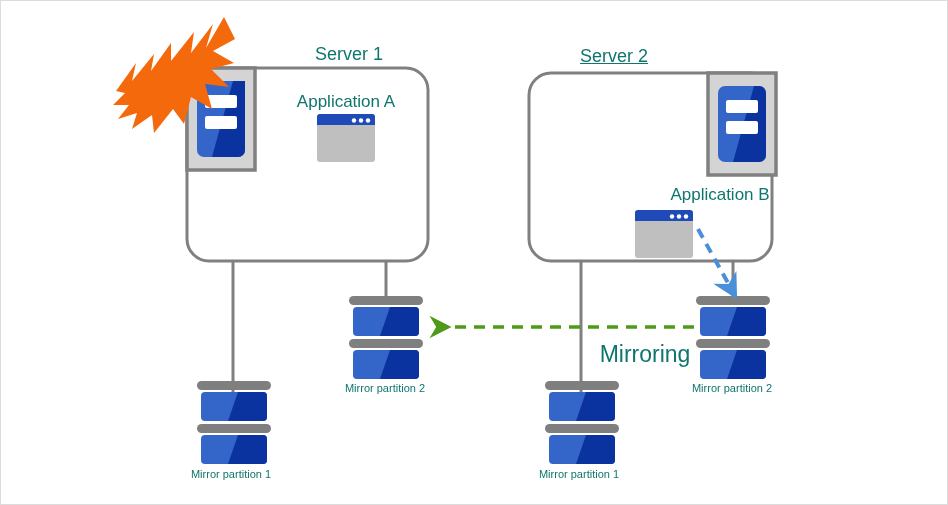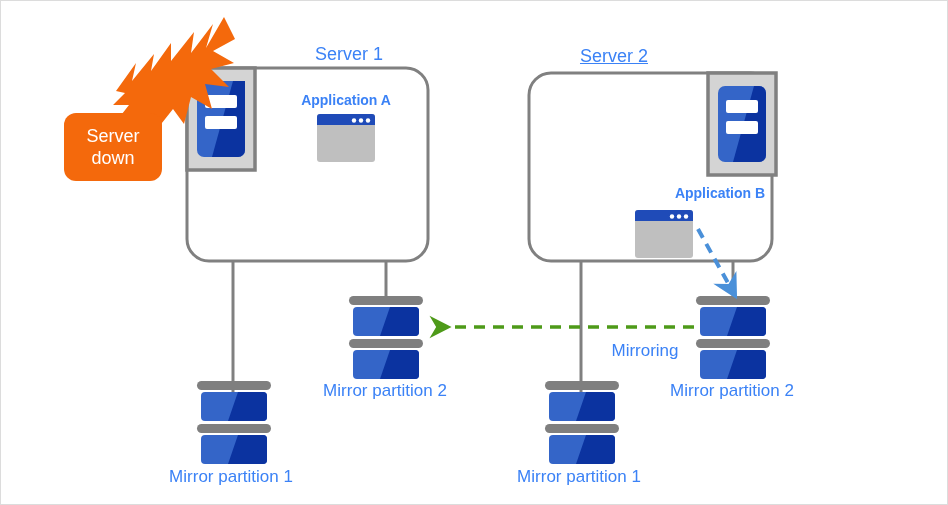--- a/index.html
+++ b/index.html
@@ -19,34 +19,34 @@
   }
   .svg-layer {
     position: absolute;
     left: 0;
     top: 0;
     width: 948px;
     height: 505px;
   }
   .lbl {
     position: absolute;
-    color: #3b82f6;
+    color: #0f766e;
     font-family: "Liberation Sans", sans-serif;
     font-size: 17px;
     white-space: nowrap;
     line-height: 1.1;
   }
   .lbl-center {
     transform: translateX(-50%);
     text-align: center;
   }
   .server-title { font-size: 18px; }
-  .app-title { font-size: 14px; font-weight: bold; }
-  .disk-title { font-size: 17px; }
-  .mirroring-title { font-size: 17px; }
+  .app-title { font-size: 17px; }
+  .disk-title { font-size: 11px; }
+  .mirroring-title { font-size: 23px; }
 
   
   .badge-down {
     position: absolute;
     left: 63px;
     top: 112px;
     width: 98px;
     height: 68px;
     background: #F4690C;
     border-radius: 12px;
@@ -164,24 +164,20 @@
     <g>
       <path d="M223,16 L205,47 L212,23 L190,52 L193,31 L170,60
                L170,42 L150,70 L153,53 L131,80 L135,62 L115,90
                L124,92 L112,104 L128,104 L117,118 L136,112
                L131,128 L151,114 L153,132 L172,108 L183,123
                L190,96 L211,108 L204,83 L228,86 L210,68
                L233,62 L212,50 L234,38 Z" fill="#F4690C"></path>
     </g>
   </svg>
 
-  <div class="badge-down">
-    <span>Server</span>
-    <span>down</span>
-  </div>
 
   <div class="lbl lbl-center server-title" style="left:348px; top:44px;">Server 1</div>
   <div class="lbl lbl-center server-title" style="left:613px; top:46px;text-decoration:underline;">Server 2</div>
 
   <div class="lbl lbl-center app-title" style="left:345px; top:92px;">Application  A</div>
   <div class="lbl lbl-center app-title" style="left:719px; top:185px;">Application  B</div>
 
   <div class="lbl lbl-center disk-title" style="left:384px; top:381px;">Mirror partition 2</div>
   <div class="lbl lbl-center disk-title" style="left:230px; top:467px;">Mirror partition 1</div>
   <div class="lbl lbl-center disk-title" style="left:731px; top:381px;">Mirror partition 2</div>

